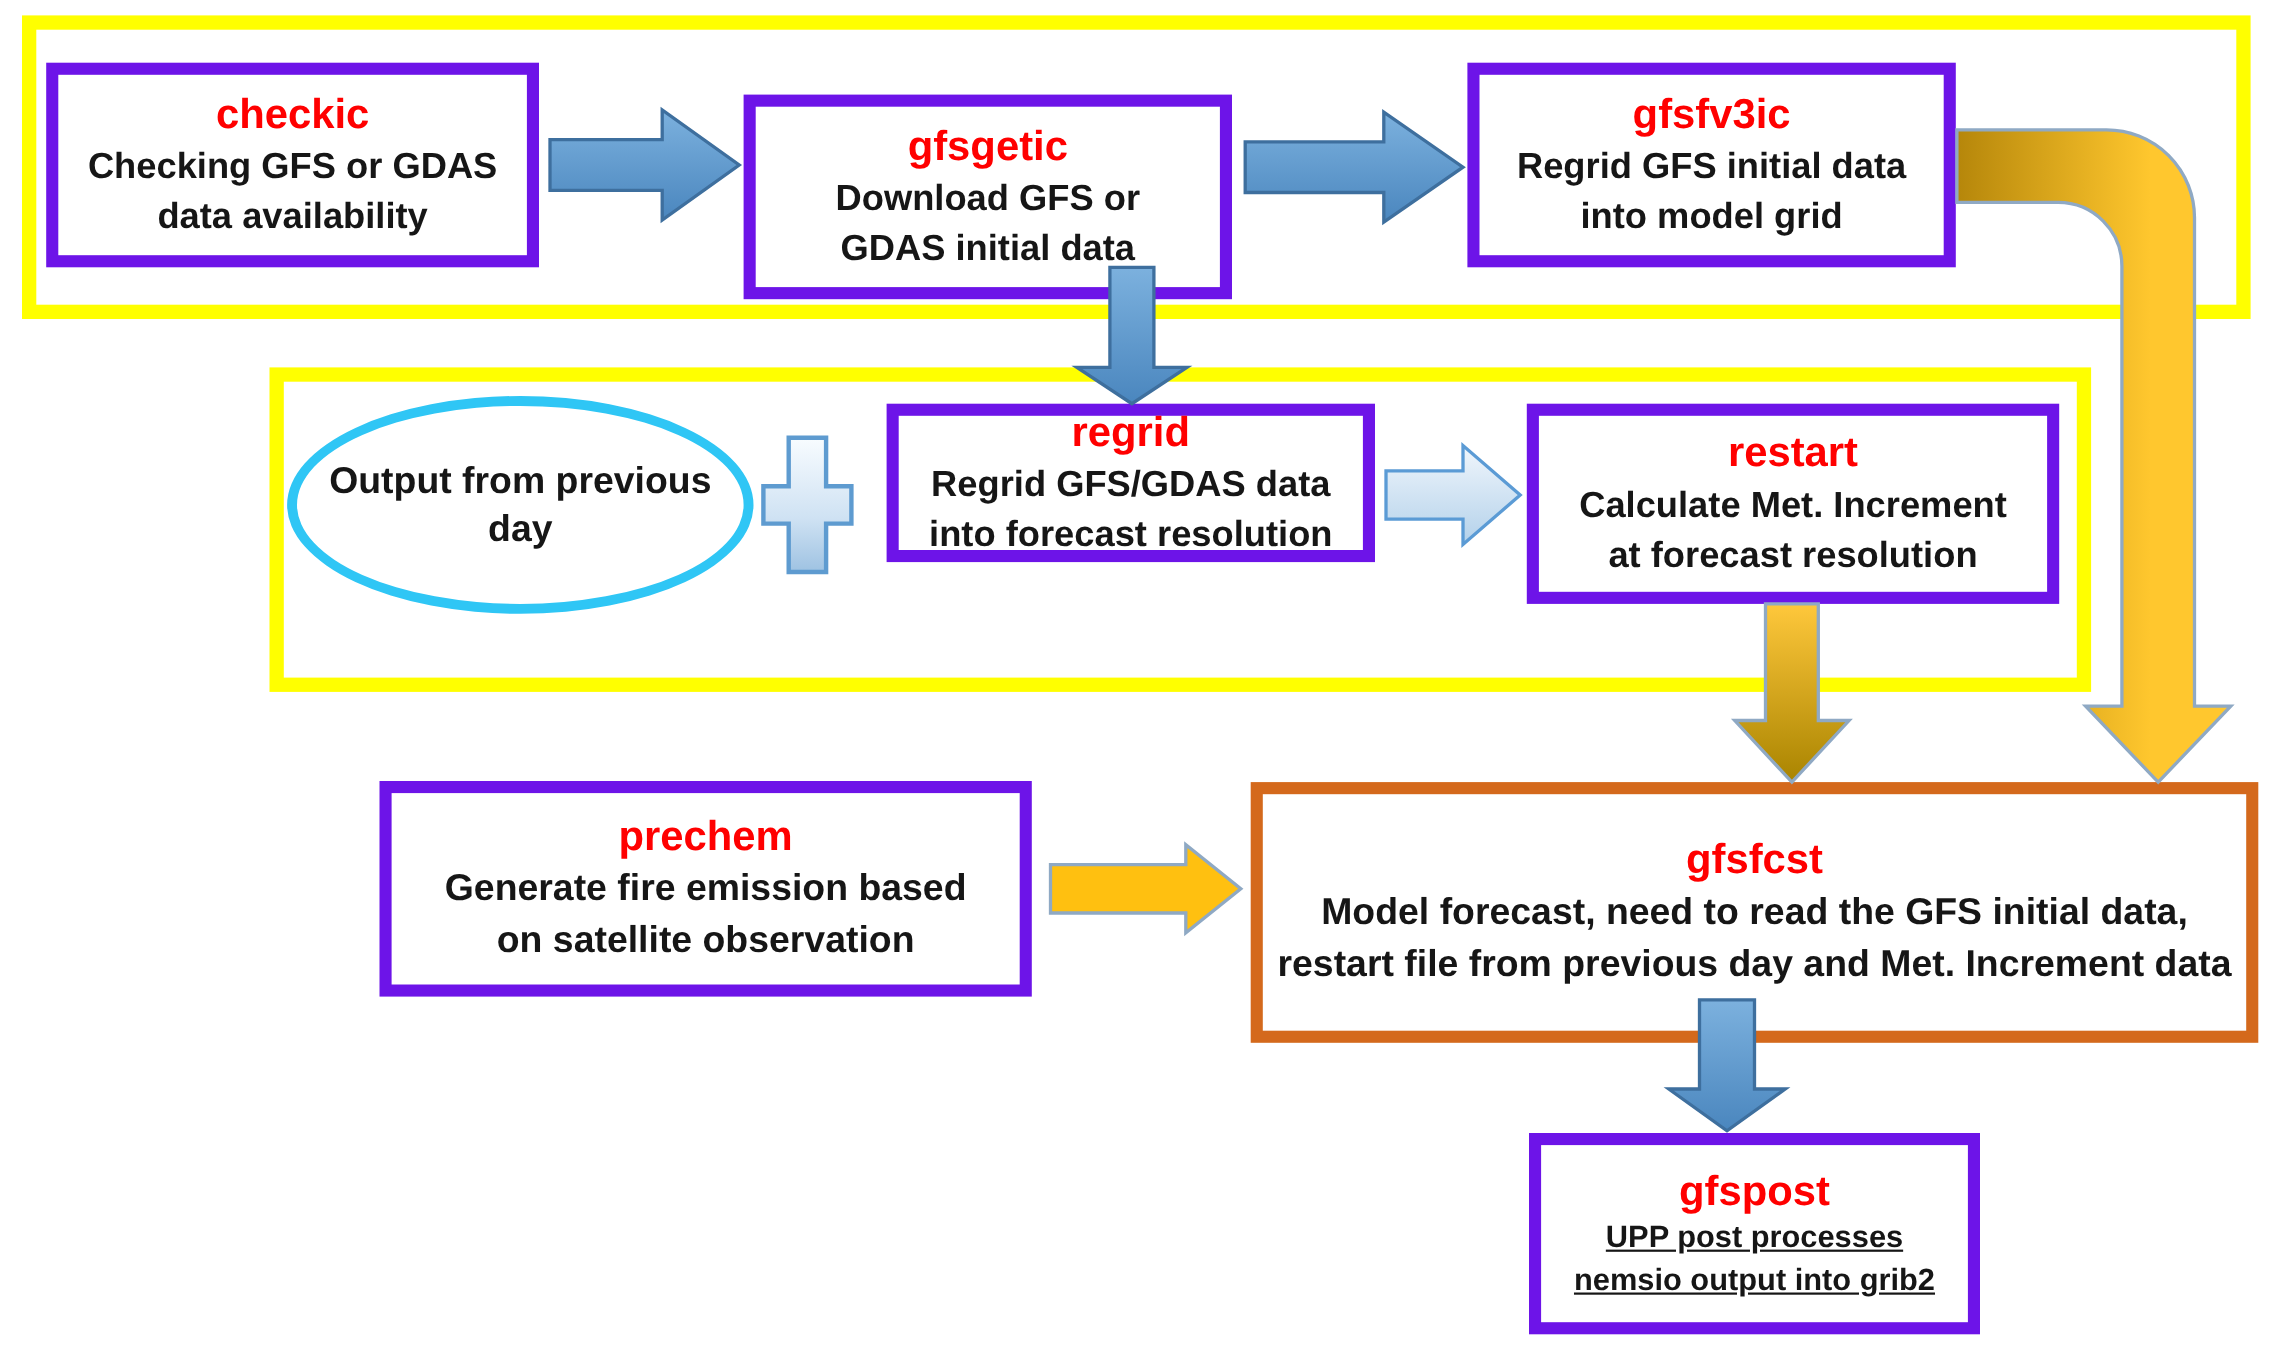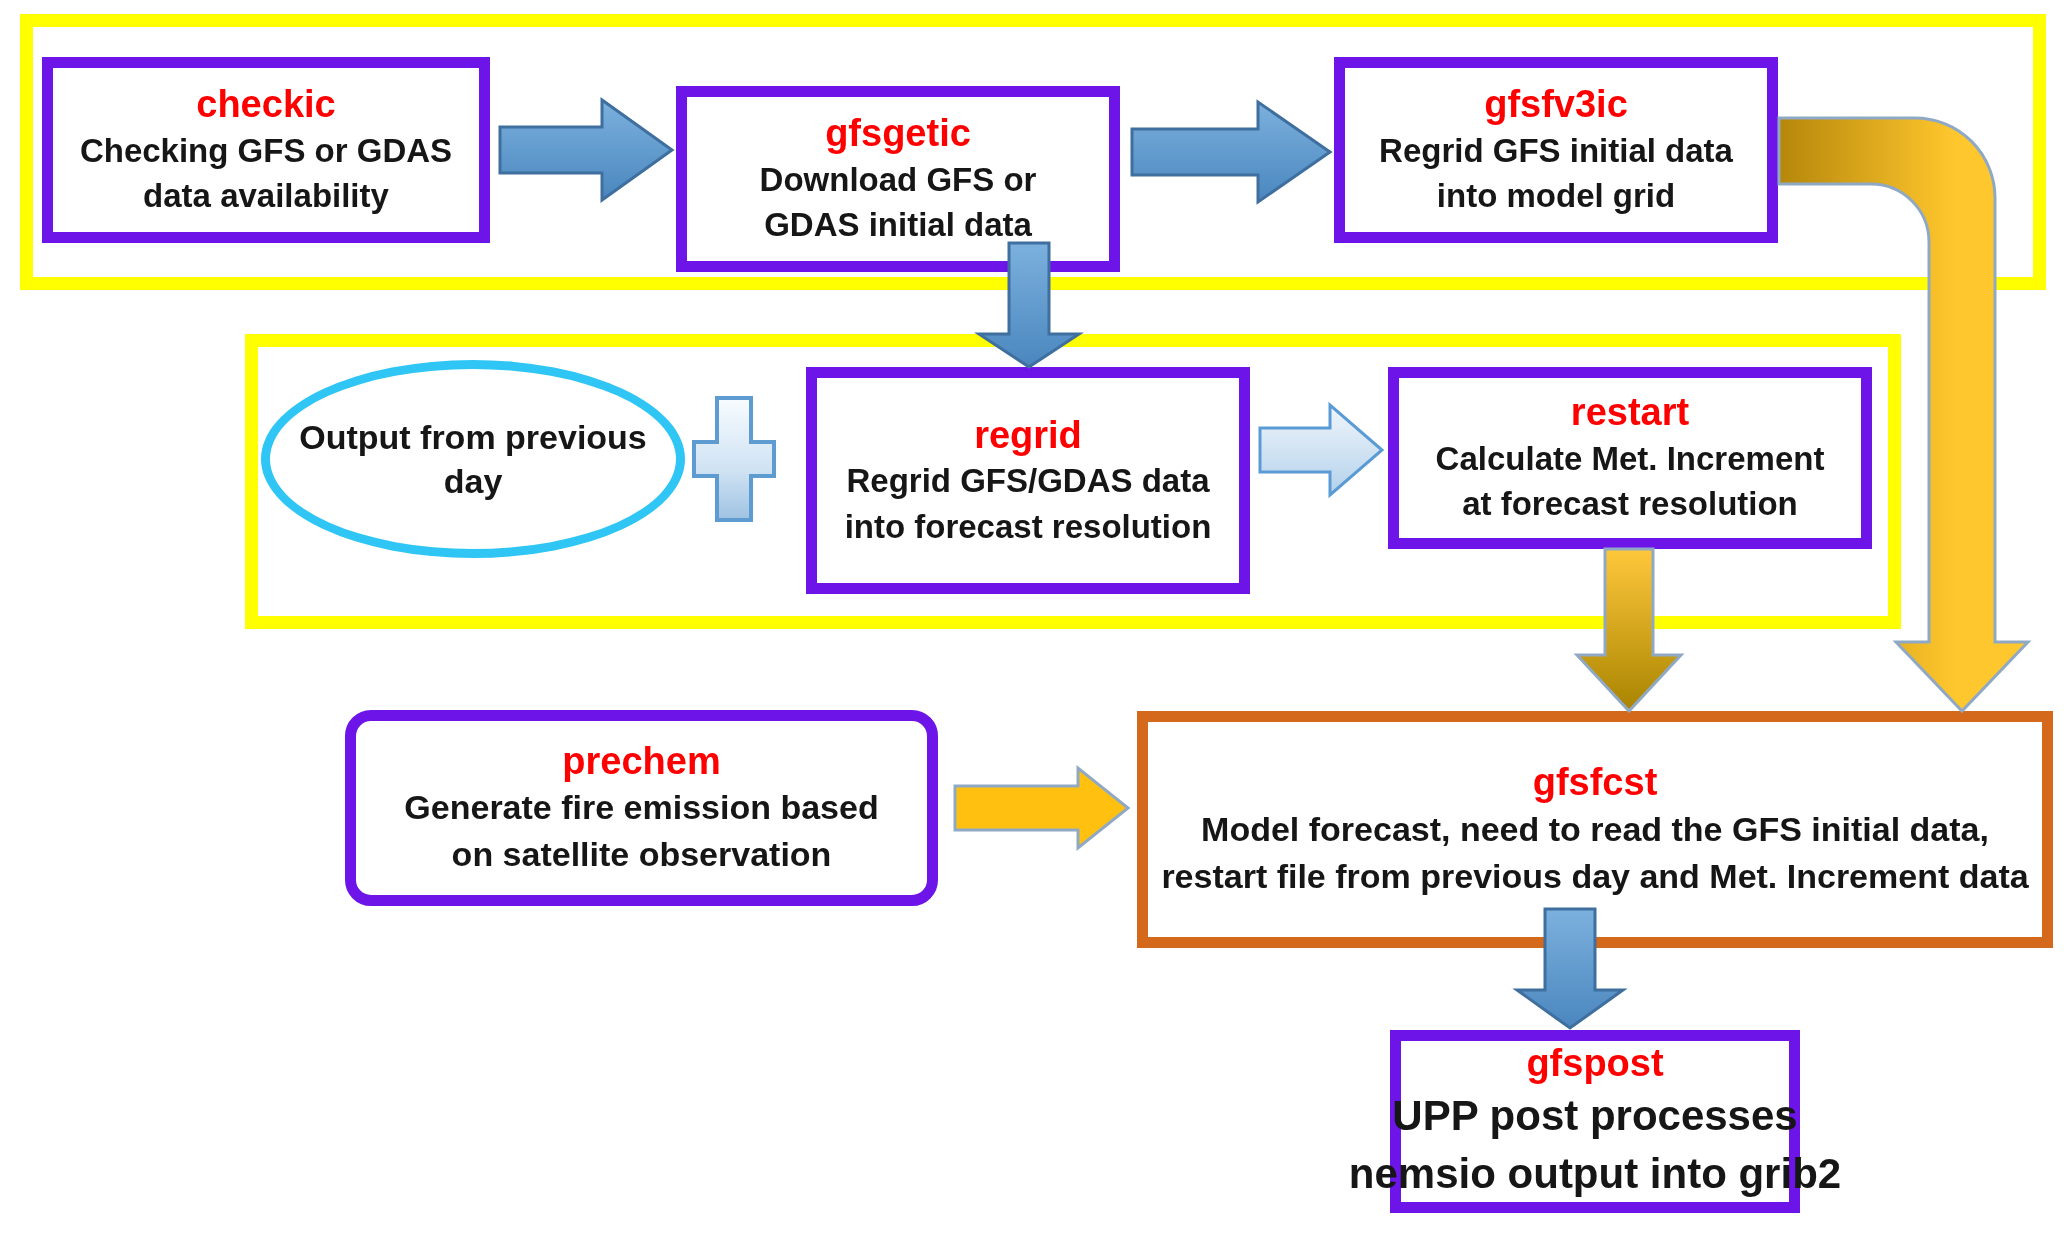--- a/index.html
+++ b/index.html
@@ -11,21 +11,21 @@
   .group{position:absolute;border:13px solid #ffff00;background:transparent;}
   .node{
     position:absolute;background:#ffffff;border:11px solid #6d14e8;
     display:flex;flex-direction:column;align-items:center;justify-content:center;
     text-align:left;padding:16px 6px;
   }
   .node.orange{border-color:#d4691c;}
   .node .title{color:#ff0000;font-size:38px;line-height:1.22;white-space:nowrap;}
   .node .line{color:#161616;font-size:33px;line-height:1.38;white-space:nowrap;}
   .node.wide .line{font-size:34px;}
-  .node.small .line{font-size:42px;}
+  .node.small .line{font-size:28px;text-decoration:underline;}
   .ellipse{
     position:absolute;background:#ffffff;border:9px solid #2fc6f5;border-radius:50%;
     display:flex;flex-direction:column;align-items:center;justify-content:center;text-align:left;
   }
   .ellipse .line{color:#161616;font-size:34px;line-height:1.3;white-space:nowrap;}
   svg.overlay{position:absolute;left:0;top:0;pointer-events:none;}
 </style>
 </head>
 <body>
 
@@ -50,33 +50,33 @@
     <div class="title">gfsfv3ic</div>
     <div class="line">Regrid GFS initial data</div>
     <div class="line">into model grid</div>
   </div>
 
   <div class="ellipse" style="left:261px;top:360px;width:424px;height:198px;">
     <div class="line">Output from previous</div>
     <div class="line">day</div>
   </div>
 
-  <div class="node" style="left:806px;top:367px;width:444px;height:227px;">
+  <div class="node" style="left:806px;top:367px;width:444px;height:144px;">
     <div class="title">regrid</div>
     <div class="line">Regrid GFS/GDAS data</div>
     <div class="line">into forecast resolution</div>
   </div>
 
   <div class="node" style="left:1388px;top:367px;width:484px;height:182px;">
     <div class="title">restart</div>
     <div class="line">Calculate Met. Increment</div>
     <div class="line">at forecast resolution</div>
   </div>
 
-  <div class="node wide" style="left:345px;top:710px;width:593px;height:196px;border-radius:26px;">
+  <div class="node wide" style="left:345px;top:710px;width:593px;height:196px;">
     <div class="title">prechem</div>
     <div class="line">Generate fire emission based</div>
     <div class="line">on satellite observation</div>
   </div>
 
   <div class="node orange wide" style="left:1137px;top:711px;width:916px;height:237px;">
     <div class="title">gfsfcst</div>
     <div class="line">Model forecast, need to read the GFS initial data,</div>
     <div class="line">restart file from previous day and Met. Increment data</div>
   </div>

